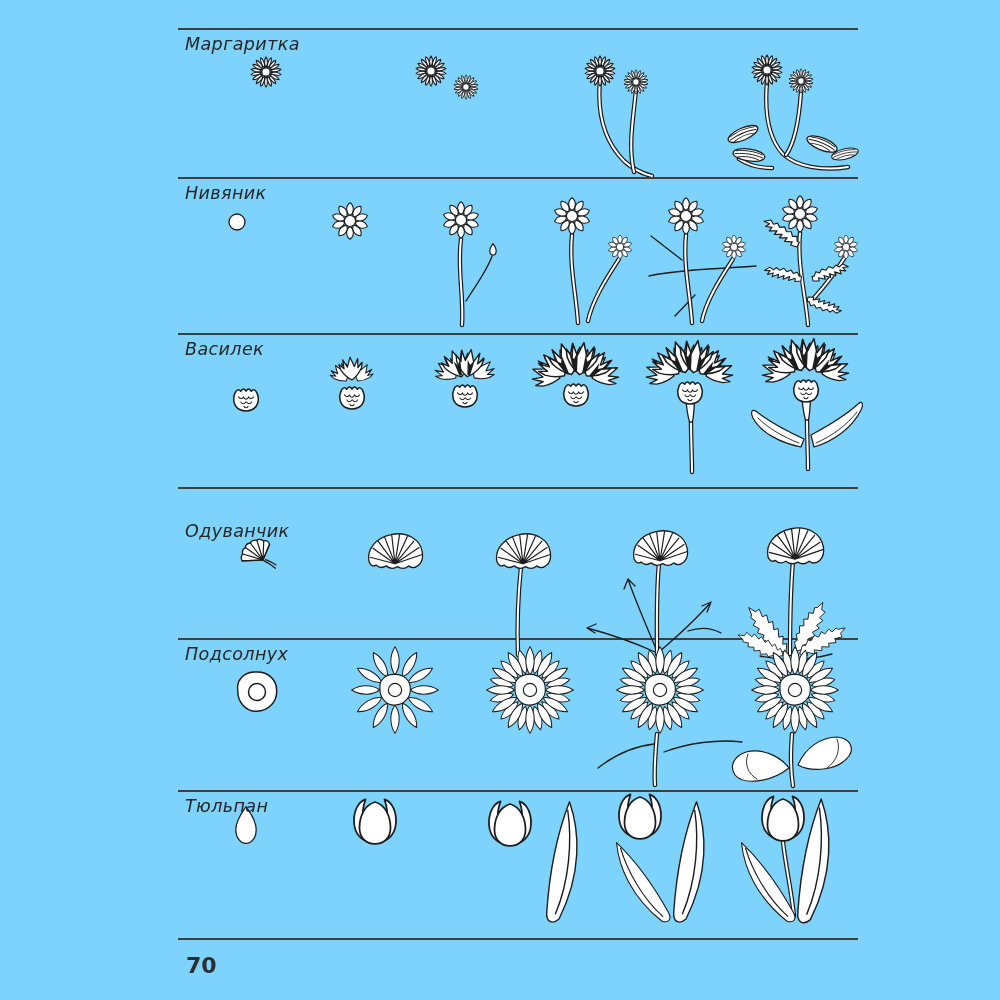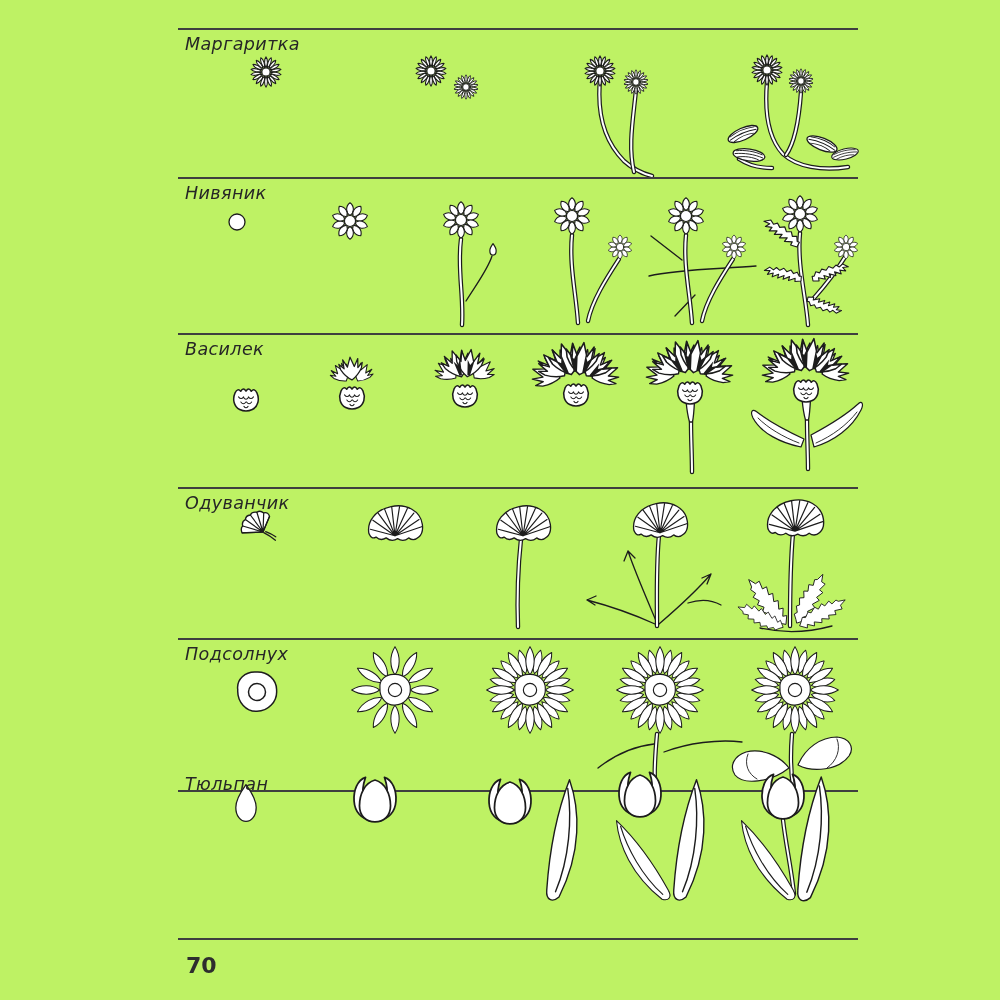--- a/index.html
+++ b/index.html
@@ -1,16 +1,16 @@
 <!DOCTYPE html>
 <html><head>
 <meta charset="utf-8">
 <style>
   html,body{margin:0;padding:0;background:#ffffff;}
-  #page{position:relative;width:1000px;height:1000px;background:#bef264;overflow:hidden;
+  #page{position:relative;width:1000px;height:1000px;background:#7dd3fc;overflow:hidden;
         font-family:"DejaVu Sans", sans-serif;}
   .divider{position:absolute;left:178px;width:680px;height:2.4px;background:#3f3f3f;}
   .row{position:absolute;left:0;width:1000px;}
   .lbl{position:absolute;left:185px;top:6px;font-size:17.5px;font-style:italic;
        letter-spacing:.4px;color:#262626;}
   .art{position:absolute;left:0;top:0;}
   #pageno{position:absolute;left:186px;top:953px;font-size:22px;font-weight:bold;color:#2e2e2e;}
   svg{stroke-width:1.3;}
   .s{fill:#ffffff;stroke:#1c1c1c;stroke-linejoin:round;stroke-linecap:round;}
   .f{fill:#1c1c1c;stroke:none;}
@@ -312,21 +312,21 @@
         <path class="s" d="M802,66 C803,76 804,82 805.5,87 L808.5,87 C809.5,82 810,76 810.5,66 Z"></path>
         <g transform="translate(806,56) scale(1.15)">
           <use href="#cfFull" transform="translate(0,-9)"></use>
           <use href="#calyx"></use>
         </g>
       </g>
     </svg>
     <span class="lbl">Василек</span>
   </section>
 
-  <section class="row" style="top:487px;height:155px">
+  <section class="row" style="top:515px;height:155px">
     <svg class="art" width="1000" height="151" viewBox="0 0 1000 151">
       <g>
         <use href="#dandHalf" transform="translate(263,45) rotate(-6) scale(1.35)"></use>
       </g>
       <g>
         <use href="#dandHead" transform="translate(395,41) scale(1.3)"></use>
       </g>
       <g>
         <path class="so" d="M521,52 C518,80 517,112 518,140"></path>
         <path class="si" d="M521,52 C518,80 517,112 518,140"></path>
@@ -379,21 +379,21 @@
         <path class="s" stroke-width="1.2" d="M789,130 C779,117 761,110 746,114 C734,118 729,128 735,137 C743,147 770,145 789,130 Z"></path>
         <path class="n" stroke-width="0.9" d="M748,116 C744,126 748,136 757,141"></path>
         <path class="s" stroke-width="1.2" d="M798,127 C805,110 821,99 837,99 C849,100 855,109 849,118 C839,132 813,135 798,127 Z"></path>
         <path class="n" stroke-width="0.9" d="M837,101 C841,111 837,123 827,130"></path>
         <use href="#sunHead2" transform="translate(795,52) scale(0.85)"></use>
       </g>
     </svg>
     <span class="lbl">Подсолнух</span>
   </section>
 
-  <section class="row" style="top:768px;height:108px">
+  <section class="row" style="top:790px;height:108px">
     <svg class="art" width="1000" height="148" viewBox="0 0 1000 148">
       <g>
         <use href="#tear" class="s" transform="translate(246,37) scale(0.97)"></use>
       </g>
       <g>
         <use href="#tulipBloom" transform="translate(375,37) scale(1.35)"></use>
       </g>
       <g>
         <use href="#tleafR" stroke-width="0.8" transform="translate(545,108) scale(1.75)"></use>
         <use href="#tulipBloom" transform="translate(510,39) scale(1.35)"></use>

